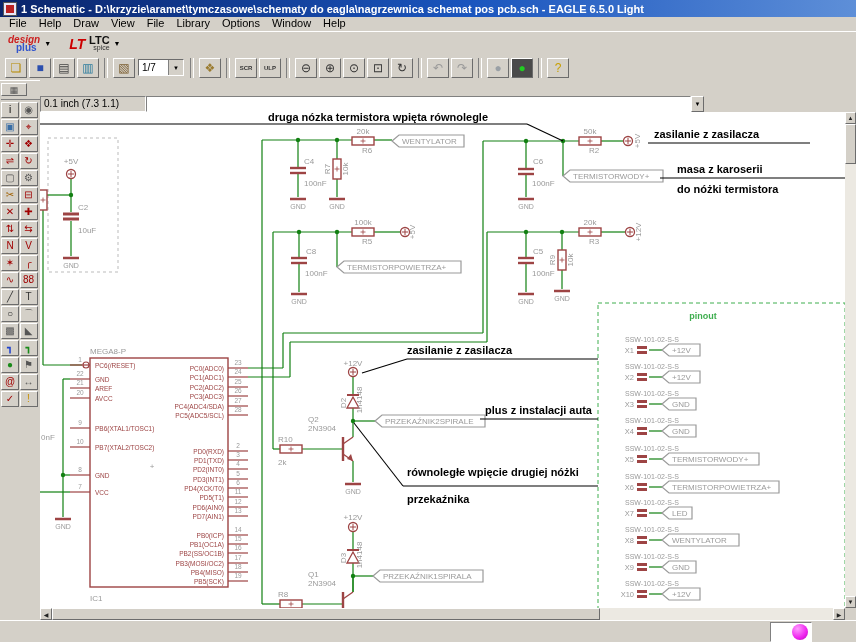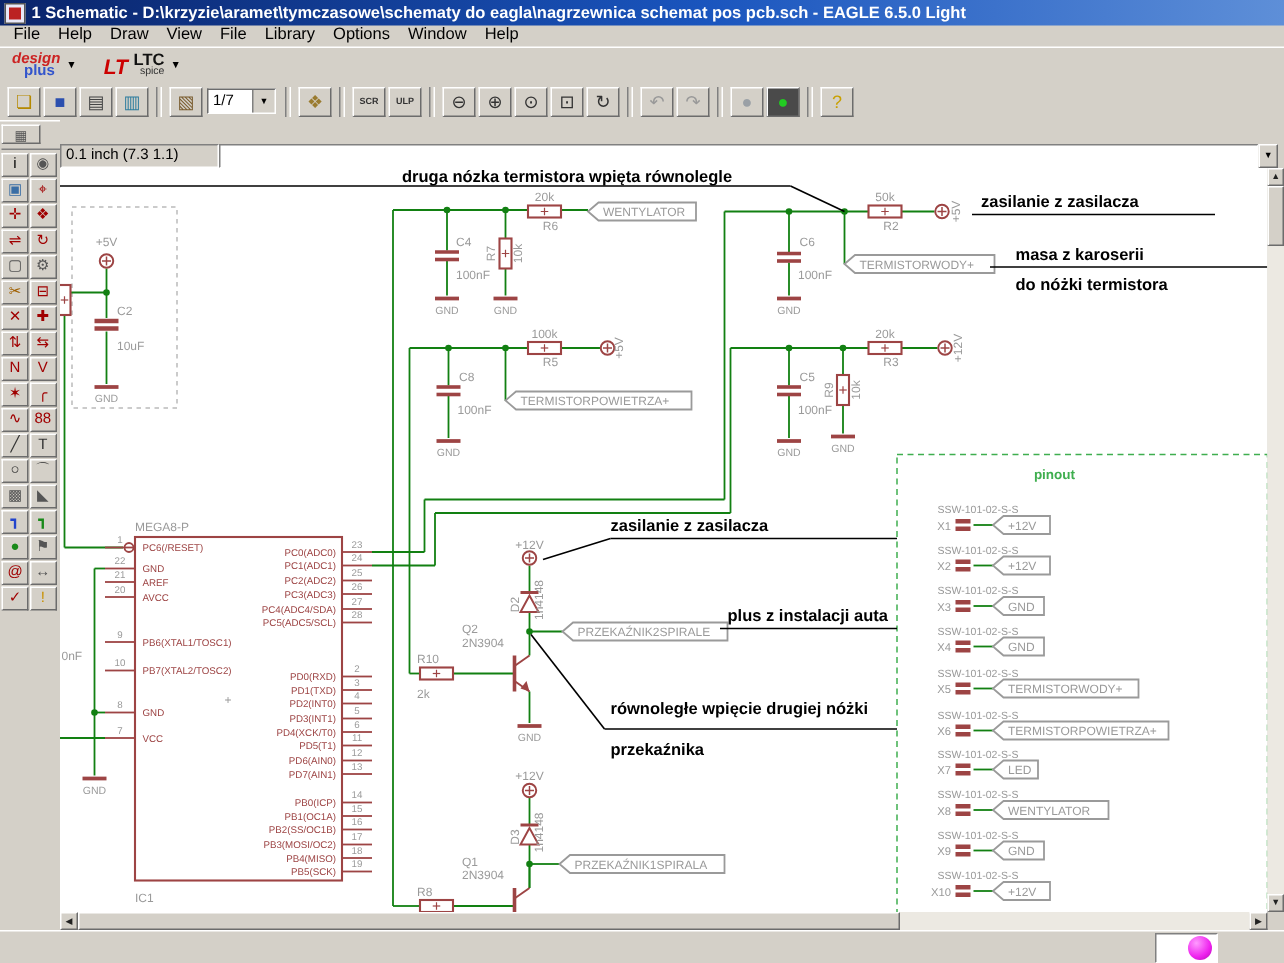--- a/index.html
+++ b/index.html
@@ -44,21 +44,21 @@
   .palette{position:absolute;left:0;top:80px;width:40px;height:540px;
     border-top:1px solid #fff;box-sizing:border-box;padding:2px 0 0 1px;}
   .pgrid{width:26px;height:13px;margin-bottom:3px;background:#d4d0c8;
     border:1px solid;border-color:#fff #6c6c6c #6c6c6c #fff;
     display:flex;align-items:center;justify-content:center;font-size:9px;box-sizing:border-box;}
   .ptools{display:flex;flex-wrap:wrap;width:39px;border-top:1px solid #808080;padding-top:2px;}
   .ptool{width:18px;height:16px;margin:0 0.5px 1px 0;background:#d4d0c8;
     border:1px solid;border-color:#fff #6c6c6c #6c6c6c #fff;
     display:flex;align-items:center;justify-content:center;font-size:10px;
     line-height:10px;box-sizing:border-box;overflow:hidden;}
-  .cmdrow{position:absolute;left:40px;top:96px;width:812px;height:16px;display:flex;}
+  .cmdrow{position:absolute;left:40px;top:96px;width:664px;height:16px;display:flex;}
   .coord{width:106px;height:16px;background:#d4d0c8;border:1px solid;
     border-color:#808080 #fff #fff #808080;font-size:10px;padding:1px 3px;
     box-sizing:border-box;white-space:nowrap;}
   .cmdinput{flex:1;height:16px;background:#fff;border:1px solid;
     border-color:#808080 #fff #fff #808080;box-sizing:border-box;}
   .cmddrop{width:13px;height:16px;background:#d4d0c8;border:1px solid;
     border-color:#fff #6c6c6c #6c6c6c #fff;display:flex;align-items:center;
     justify-content:center;font-size:6px;box-sizing:border-box;}
   .canvas{position:absolute;left:40px;top:112px;width:805px;height:496px;
     background:#fff;overflow:hidden;}

